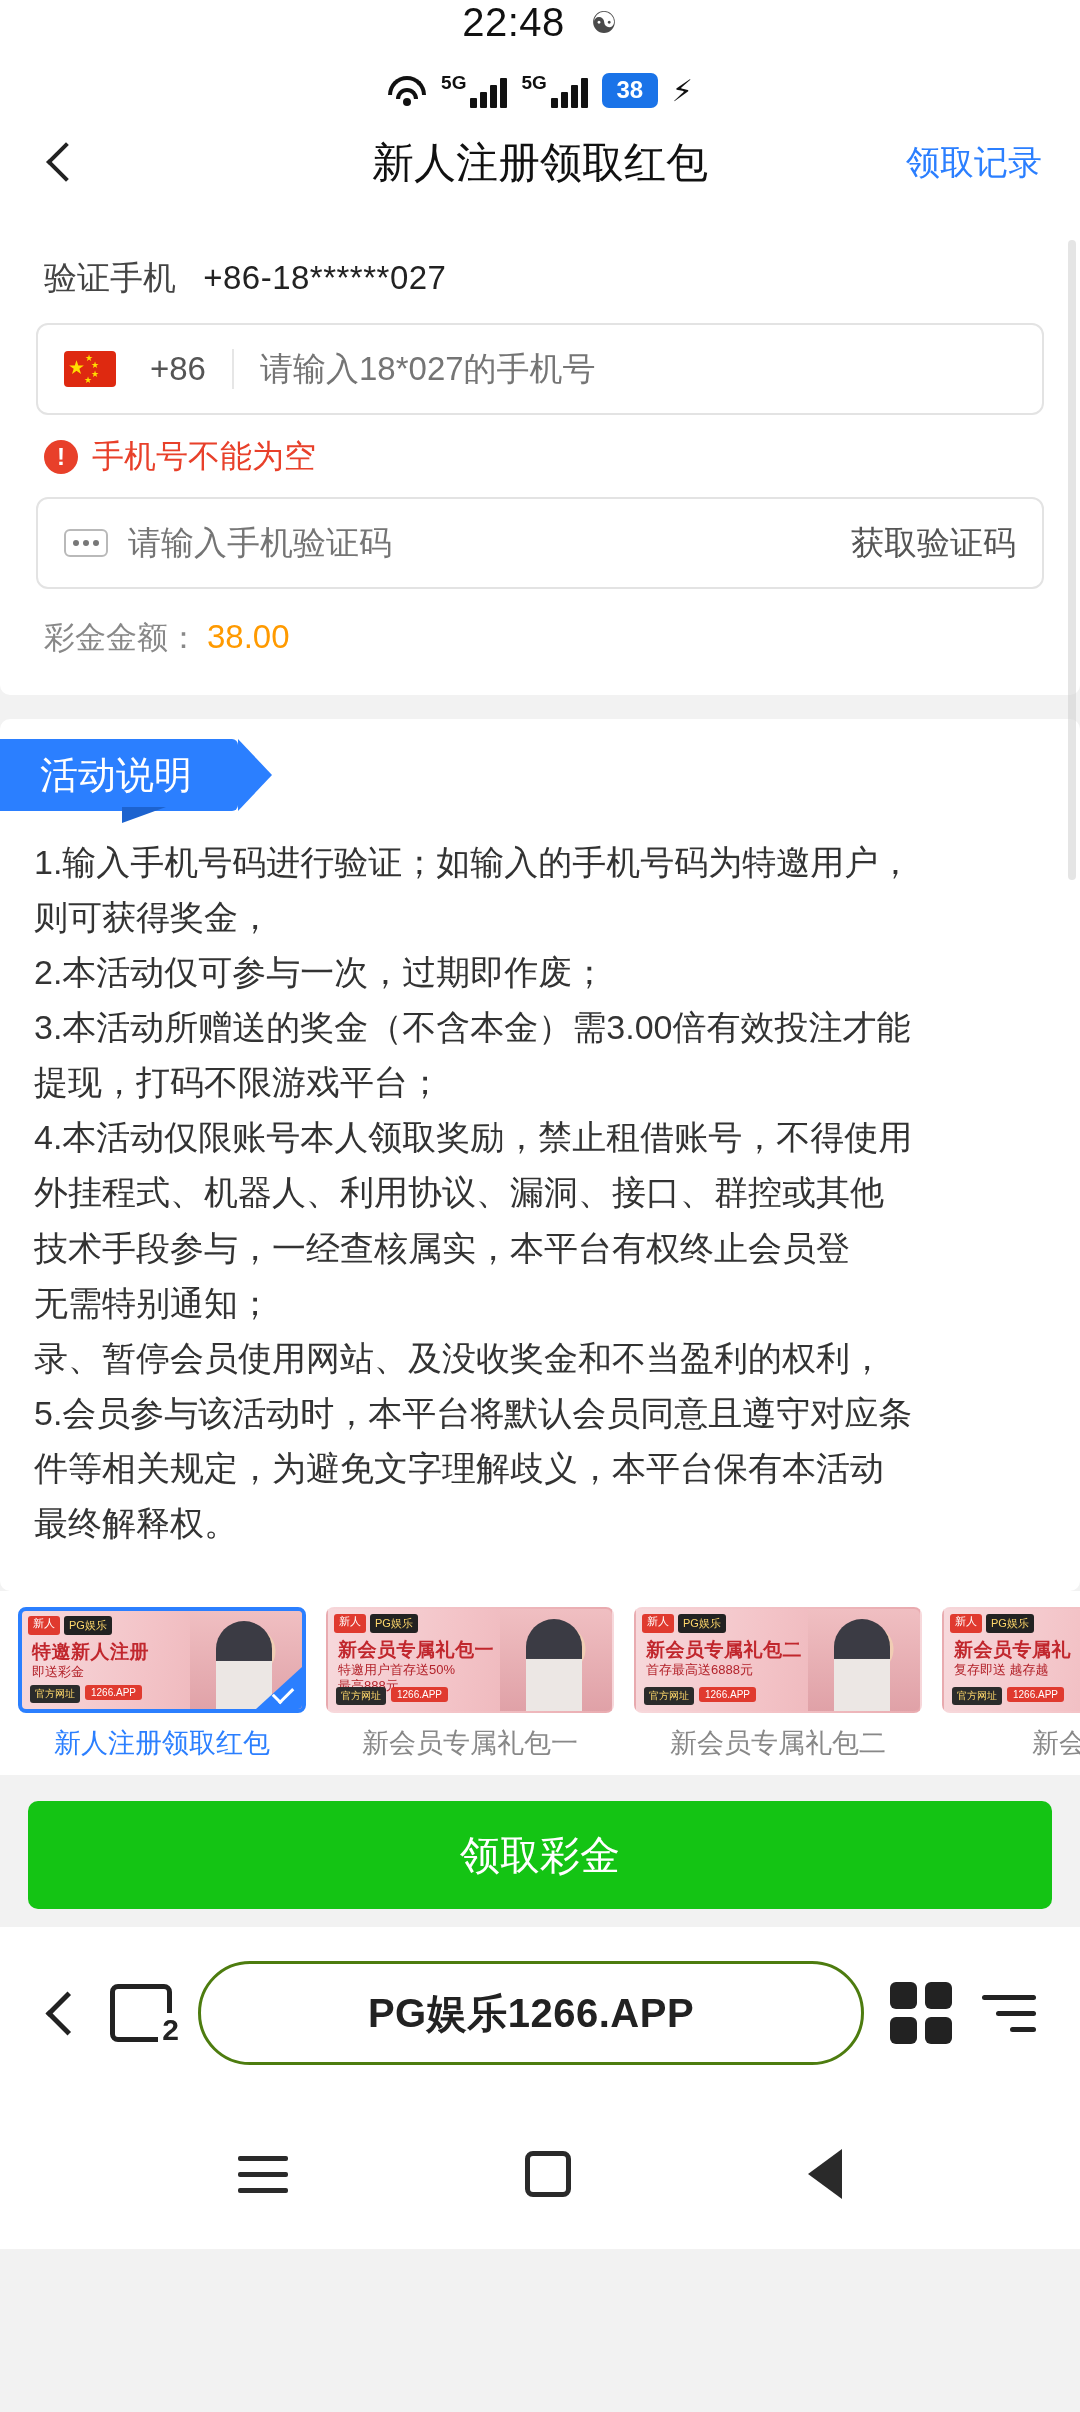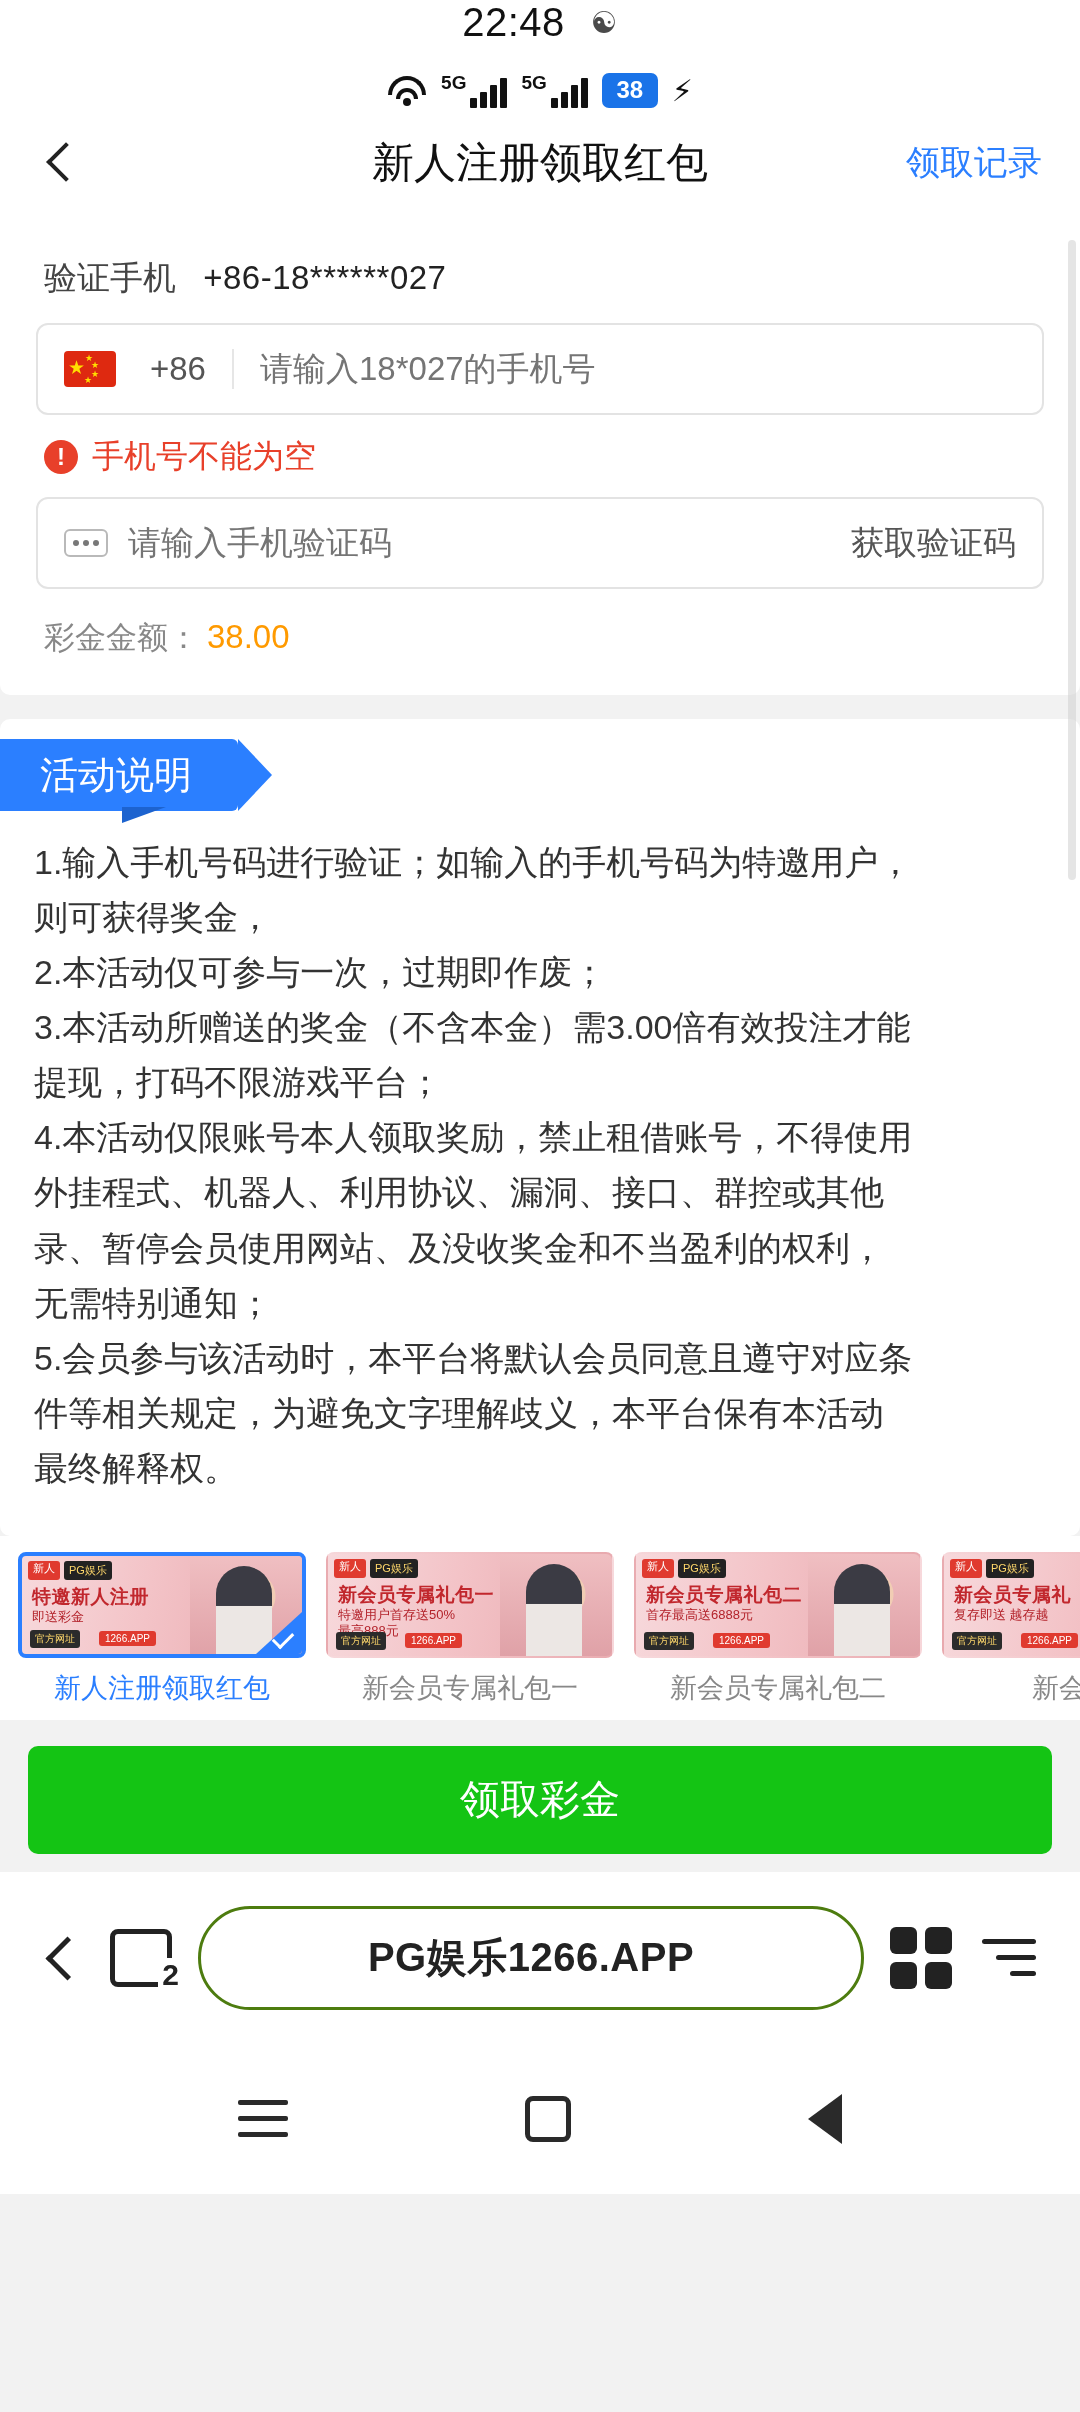--- a/index.html
+++ b/index.html
@@ -154,21 +154,21 @@
   }
   .tag-a { background:#e03a2f; color:#fff; font-size: 11px; padding: 0 5px; border-radius: 3px; }
   .tag-b { background:#222; color:#ffd86b; font-size: 11px; padding: 2px 5px; border-radius: 3px; }
   .thumb-main {
     position: absolute; left: 10px; top: 28px; color:#c1272d; font-weight: bold;
     font-size: 19px; letter-spacing: .5px;
   }
   .thumb-sub { position: absolute; left: 10px; top: 52px; color:#b3232b; font-size: 13px; }
   .thumb-sub2 { position: absolute; left: 10px; top: 68px; color:#b3232b; font-size: 13px; }
   .thumb-foot {
-    position: absolute; left: 8px; bottom: 6px; display: flex; gap: 19px; align-items: center;
+    position: absolute; left: 8px; bottom: 6px; display: flex; gap: 5px; align-items: flex-start;
   }
   .foot-a { background:#2b2b2b; color:#ffd86b; font-size: 10px; padding: 2px 5px; border-radius: 3px; }
   .foot-b { background:#e03a2f; color:#fff; font-size: 10px; padding: 2px 6px; border-radius: 3px; }
   .thumb-girl {
     position: absolute; right: 0; top: 0; width: 112px; height: 106px;
     background: radial-gradient(circle at 55% 38%, #f1cdb4 0 26%, rgba(241,205,180,0) 27%),
                 linear-gradient(180deg,#f0bfc2 0%, #dfa0a6 100%);
   }
   .thumb-girl::after {
     content:""; position:absolute; left: 26px; top: 10px; width: 56px; height: 94px;
@@ -337,22 +337,23 @@
         <div class="ribbon-shadow"></div>
       </div>
       <div class="rules-body">
         <p><span class="hl">1.输入手机号码进行验证；如输入的手机号码为特邀用户，</span></p>
         <p>则可获得奖金，</p>
         <p>2.本活动仅可参与一次，过期即作废；</p>
         <p>3.本活动所赠送的奖金（不含本金）需3.00倍有效投注才能</p>
         <p>提现，打码不限游戏平台；</p>
         <p>4.本活动仅限账号本人领取奖励，禁止租借账号，不得使用</p>
         <p>外挂程式、机器人、利用协议、漏洞、接口、群控或其他</p>
+        <p>技术手段参与，一经查核属实，本平台有权终止会员登</p>
+        <p>无需特别通知；</p>
         <p>录、暂停会员使用网站、及没收奖金和不当盈利的权利，</p>
-        <p>无需特别通知；</p>
         <p>5.会员参与该活动时，本平台将默认会员同意且遵守对应条</p>
         <p>件等相关规定，为避免文字理解歧义，本平台保有本活动</p>
         <p>最终解释权。</p>
       </div>
     </div>
 
     <div class="thumbs">
       <div class="thumb sel">
         <div class="thumb-img">
           <div class="thumb-girl"></div>

